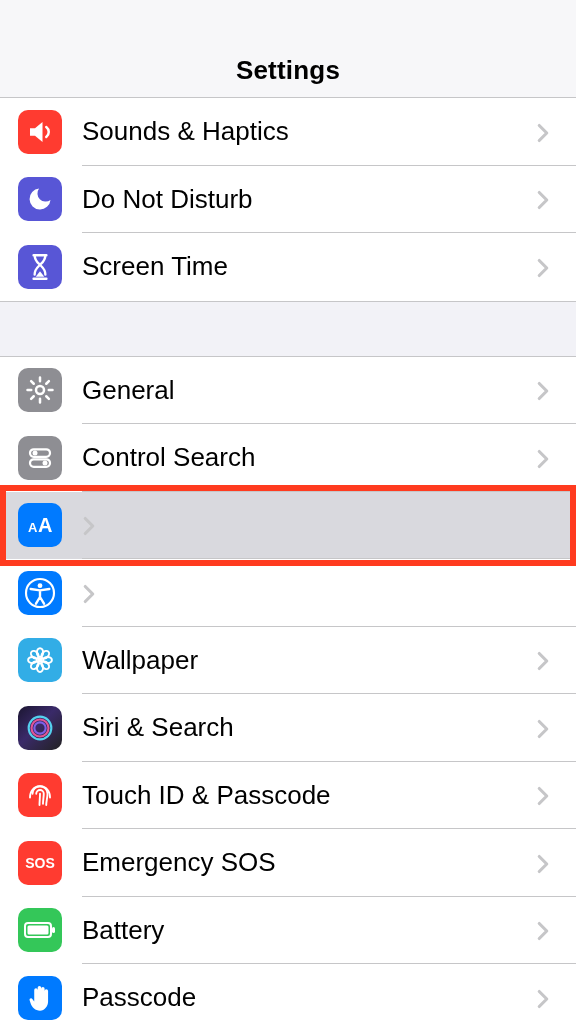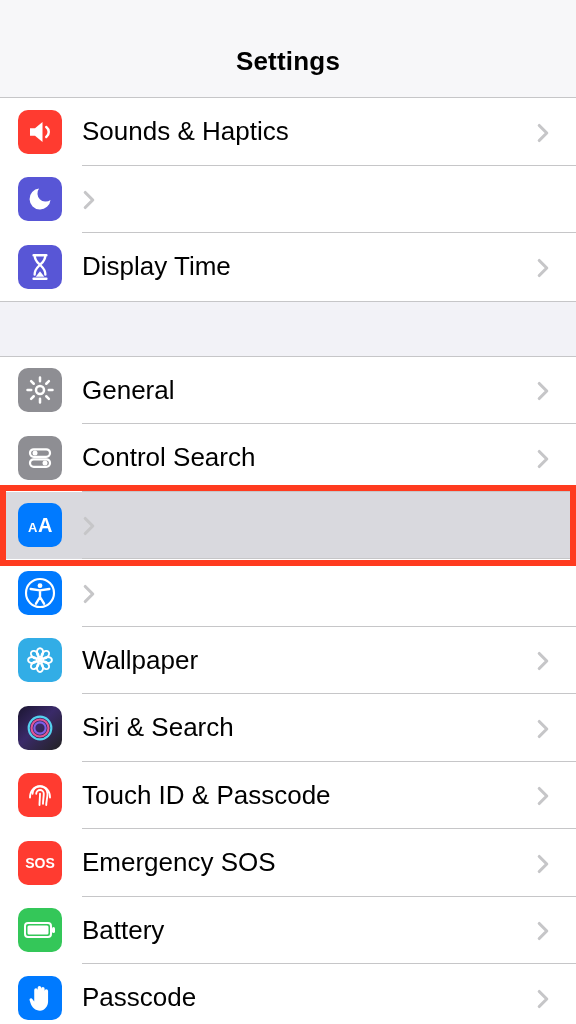--- a/index.html
+++ b/index.html
@@ -9,21 +9,21 @@
     background: #f2f2f7;
     font-family: -apple-system, "Helvetica Neue", Helvetica, Arial, sans-serif;
     overflow: hidden;
     color: #000;
   }
   .header {
     height: 98px;
     display: flex;
     align-items: flex-end;
     justify-content: center;
-    padding-bottom: 20px;
+    padding-bottom: 11px;
     border-bottom: 1px solid #c6c6c8;
     background: #f7f7f9;
   }
   .header h1 {
     font-size: 26px;
     font-weight: 600;
     letter-spacing: 0.2px;
   }
   .group {
     background: #fca5a5;
@@ -118,36 +118,37 @@
     </span>
     <div class="sep"></div>
   </div>
 
   <div class="row">
     <div class="icon-wrap bg-indigo">
       <svg width="28" height="28" viewBox="0 0 24 24">
           <path d="M21 12.8A9 9 0 1111.2 3a7 7 0 009.8 9.8z" fill="#fff"></path>
         </svg>
     </div>
+    <span class="label">Do Not Disturb</span>
     <span class="chevron">
       <svg width="14" height="20" viewBox="0 0 10 16">
           <path d="M2 2l6 6-6 6" stroke-width="2.5" fill="none" stroke-linecap="round" stroke-linejoin="round"></path>
         </svg>
     </span>
     <div class="sep"></div>
   </div>
 
   <div class="row">
     <div class="icon-wrap bg-indigo">
       <svg width="26" height="30" viewBox="0 0 24 28">
         <path d="M6 3h12M6 25h12M7 3c0 5 3 7 5 9-2 2-5 4-5 9M17 3c0 5-3 7-5 9 2 2 5 4 5 9" stroke="#fff" stroke-width="2.2" fill="none" stroke-linecap="round" stroke-linejoin="round"></path>
         <path d="M8 23h8l-4-5z" fill="#fff"></path>
       </svg>
     </div>
-    <span class="label">Display Time</span>
+    <span class="label">Screen Time</span>
     <span class="chevron">
       <svg width="14" height="20" viewBox="0 0 10 16">
           <path d="M2 2l6 6-6 6" stroke-width="2.5" fill="none" stroke-linecap="round" stroke-linejoin="round"></path>
         </svg>
     </span>
   </div>
 
 </div>
 
 <div class="gap"></div>

